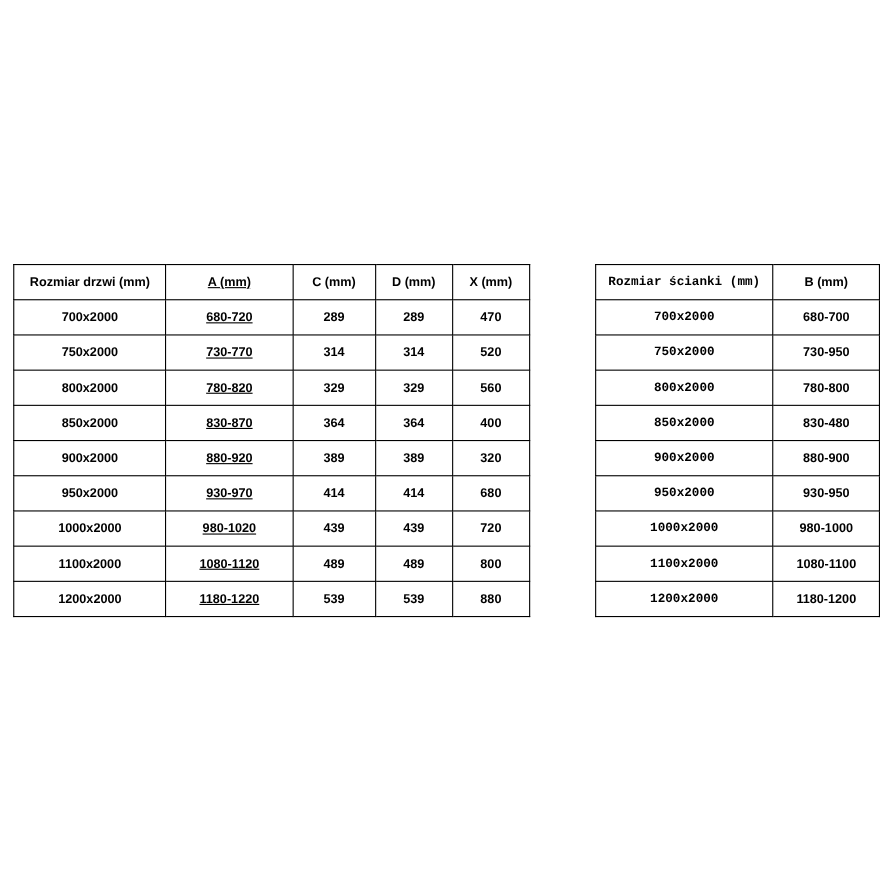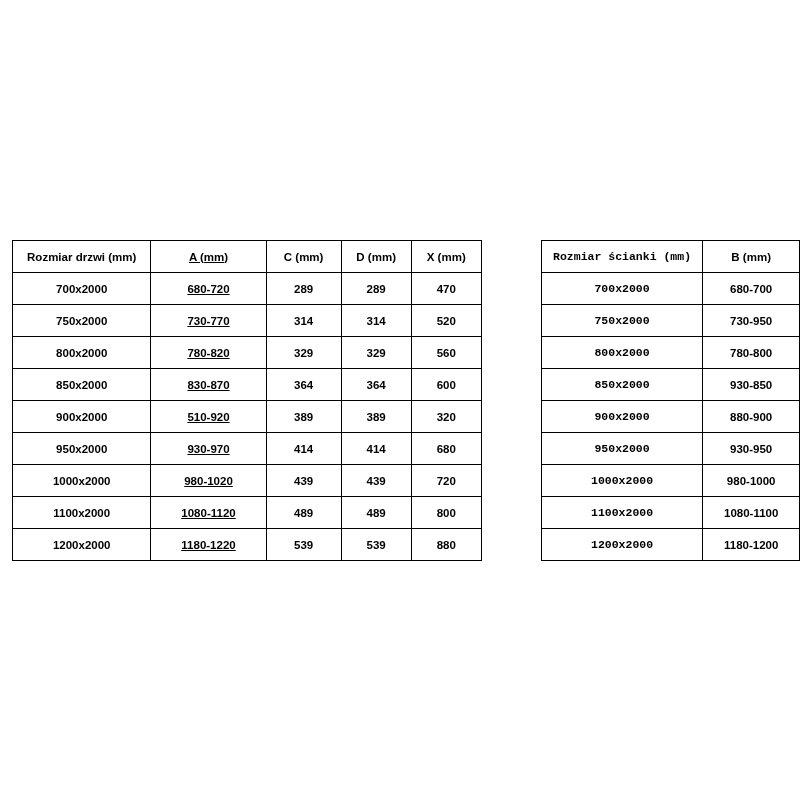--- a/index.html
+++ b/index.html
@@ -95,25 +95,25 @@
           <td class="c1">780-820</td>
           <td class="c2">329</td>
           <td class="c3">329</td>
           <td class="c4">560</td>
         </tr>
         <tr>
           <td class="c0">850x2000</td>
           <td class="c1">830-870</td>
           <td class="c2">364</td>
           <td class="c3">364</td>
-          <td class="c4">600</td>
+          <td class="c4">400</td>
         </tr>
         <tr>
           <td class="c0">900x2000</td>
-          <td class="c1">510-920</td>
+          <td class="c1">880-920</td>
           <td class="c2">389</td>
           <td class="c3">389</td>
           <td class="c4">320</td>
         </tr>
         <tr>
           <td class="c0">950x2000</td>
           <td class="c1">930-970</td>
           <td class="c2">414</td>
           <td class="c3">414</td>
           <td class="c4">680</td>
@@ -157,21 +157,21 @@
         <tr>
           <td class="c0">750x2000</td>
           <td class="c1">730-950</td>
         </tr>
         <tr>
           <td class="c0">800x2000</td>
           <td class="c1">780-800</td>
         </tr>
         <tr>
           <td class="c0">850x2000</td>
-          <td class="c1">930-850</td>
+          <td class="c1">830-480</td>
         </tr>
         <tr>
           <td class="c0">900x2000</td>
           <td class="c1">880-900</td>
         </tr>
         <tr>
           <td class="c0">950x2000</td>
           <td class="c1">930-950</td>
         </tr>
         <tr>

